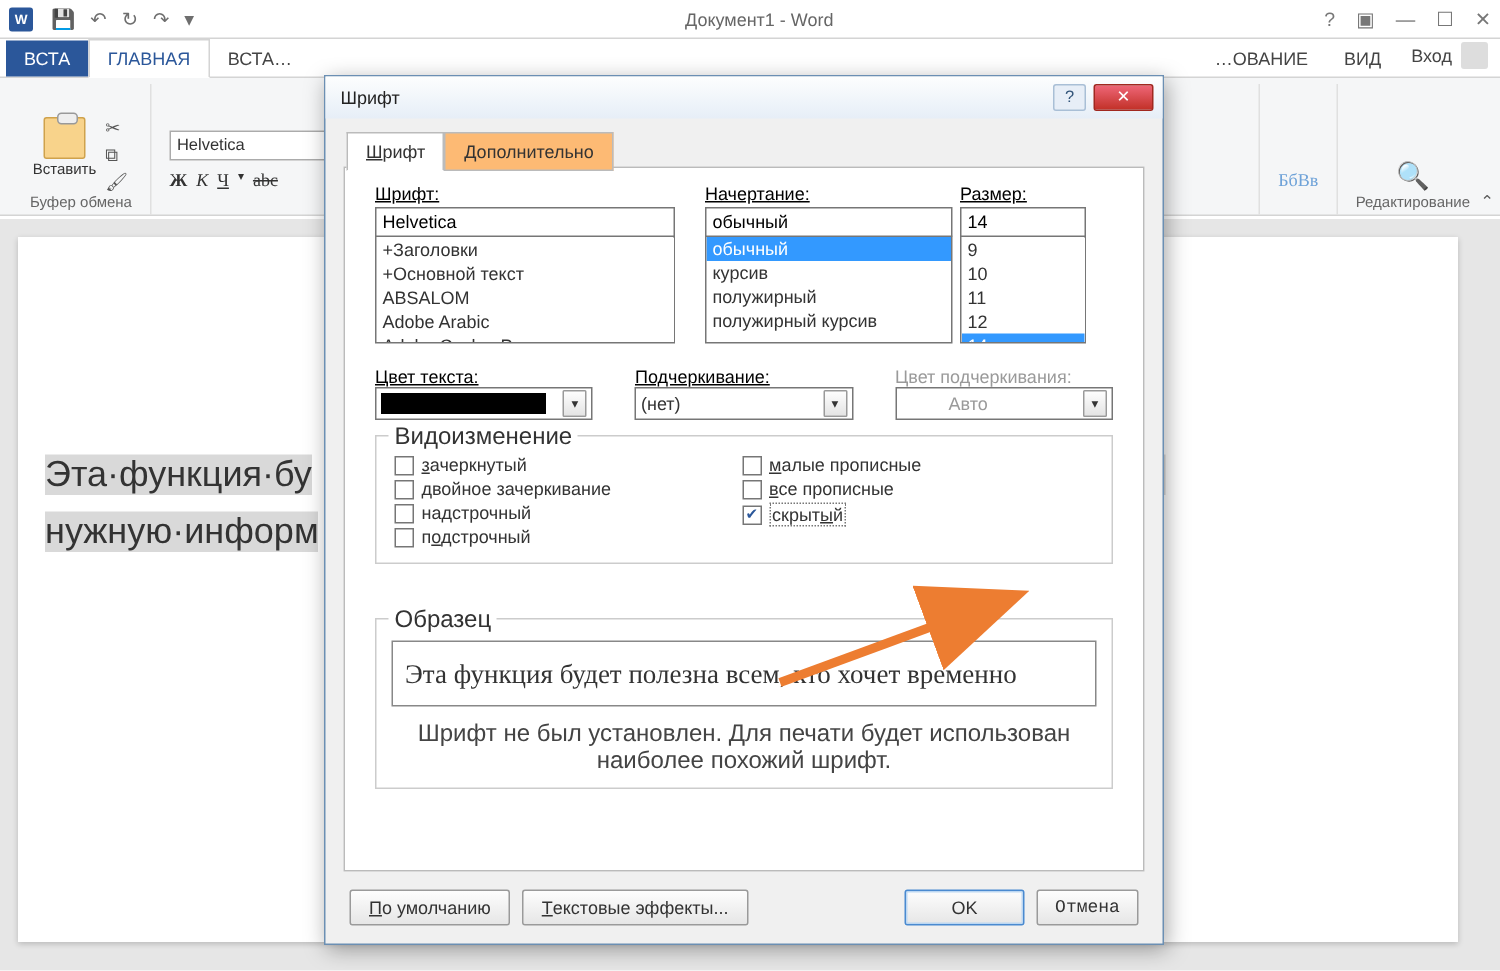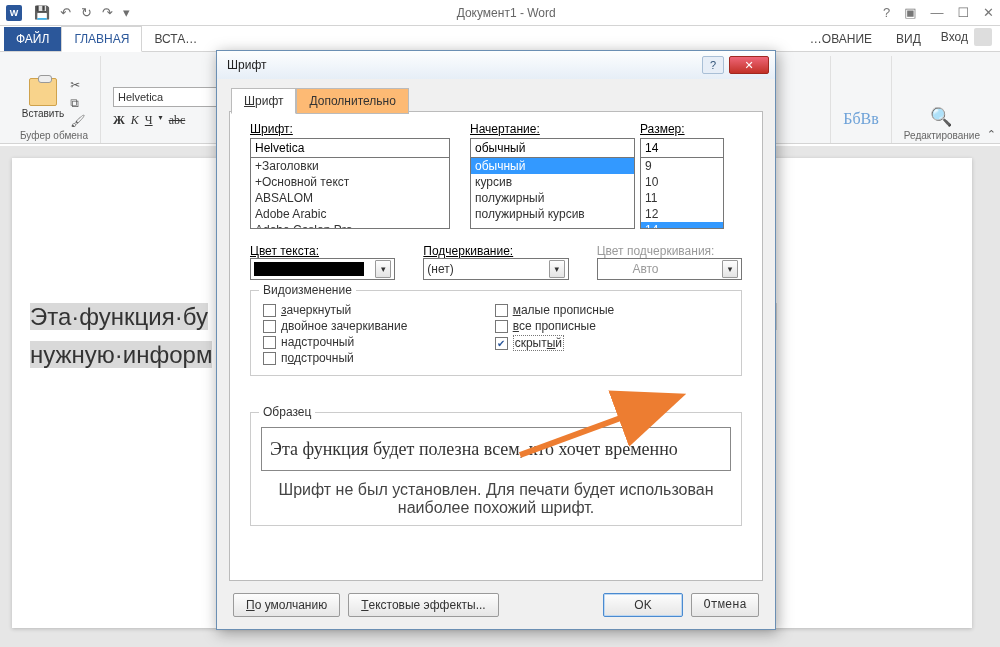--- a/index.html
+++ b/index.html
@@ -27,21 +27,21 @@
   .clip-ic::before { content:""; position:absolute; top:-4px; left:8px; width:12px; height:6px; border:1px solid #999; border-radius:3px; background:#eee;}
   .paste-lbl { font-size:10px; color:#333; margin-top:2px; }
   .mini-btns { display:flex; flex-direction:column; gap:4px; margin-left:6px; margin-top:4px;}
   .mini { width:16px; height:14px; font-size:12px; color:#555; }
   .font-row1 { display:flex; align-items:center; gap:2px; margin-top:4px;}
   .font-name { border:1px solid #ababab; background:#fff; width:120px; height:20px; padding:2px 4px; font-size:11px; display:flex; align-items:center; justify-content:space-between;}
   .font-size { border:1px solid #ababab; background:#fff; width:36px; height:20px; padding:2px 4px; font-size:11px; display:flex; align-items:center; justify-content:space-between;}
   .font-row2 { display:flex; gap:6px; margin-top:6px; font-size:12px; color:#333;}
   .font-row2 span { font-family:"Times New Roman", serif; }
   .b { font-weight:bold;} .i { font-style:italic;} .u { text-decoration:underline;} .s { text-decoration:line-through;}
-  .aabb { font-size:16px; font-family:"Times New Roman", serif; color:#6ea2d8; margin-top:10px;}
+  .aabb { font-size:12px; font-family:"Times New Roman", serif; color:#6ea2d8; margin-top:10px;}
   .ribbon-right { margin-left:auto; display:flex; }
   .edit-ic { font-size:18px; color:#2b579a;}
   
   .docarea { position:absolute; top:146px; left:0; right:0; bottom:0; background:#e6e6e6; overflow:hidden;}
   .page { position:absolute; top:12px; left:12px; width:960px; height:470px; background:#fff; box-shadow:0 1px 4px rgba(0,0,0,.2);}
   .seltxt { position:absolute; top:140px; left:18px; font-size:24px; font-family:"Times New Roman", serif; line-height:1.55;}
   .seltxt span.block { background:#d9d9d9; }
   
   .dialog { position:absolute; top:50px; left:216px; width:560px; height:580px; background:#f0f0f0; border:1px solid #6b8fb3; box-shadow:2px 3px 14px rgba(0,0,0,.35);}
   .dlg-title { height:28px; background:linear-gradient(#fdfefe,#e6eef7); display:flex; align-items:center; padding:0 6px; }
@@ -62,21 +62,21 @@
   .lbox { border:1px solid #767676; background:#fff; height:72px; width:100%; overflow-y:scroll; font-size:12px; margin-top:-1px;}
   .lbox div { padding:1px 4px; }
   .lbox .sel { background:#3399ff; color:#fff; }
   .row2 { position:absolute; top:132px; left:20px; right:20px; display:flex; gap:28px; align-items:flex-end;}
   .drop { border:1px solid #767676; background:#fff; height:22px; display:flex; align-items:center; padding:0 3px 0 3px; font-size:12px; }
   .dropbtn { width:16px; height:18px; border:1px solid #9a9a9a; border-radius:1px; background:linear-gradient(#fefefe,#e4e4e4); margin-left:auto; text-align:center; font-size:9px; line-height:16px; color:#333;}
   .drop.disabled { color:#9a9a9a; }
   .colorblock { width:80%; height:14px; background:#000; margin-right:4px; }
   .effects { position:absolute; top:178px; left:20px; right:20px; }
   .fset { border:1px solid #ccc; padding:10px 12px 8px; position:relative;}
-  .fset .legend { position:absolute; top:-8px; left:8px; background:#fff; padding:0 4px; font-size:12px;}
+  .fset .legend { position:absolute; top:-8px; left:8px; background:#fff; padding:0 4px; font-size:16px;}
   .chkcol { display:inline-block; vertical-align:top; width:49%; }
   .chk { display:flex; align-items:center; gap:5px; margin:2px 0; font-size:12px;}
   .chkbox { width:13px; height:13px; border:1px solid #767676; background:#fff; display:flex; align-items:center; justify-content:center; font-size:10px; color:#2b579a;}
   .chk .hk { text-decoration:underline; }
   .chk.focus .lbl { border:1px dotted #777; padding:0 1px;}
   .sample { position:absolute; top:300px; left:20px; right:20px; }
   .sampbox { border:1px solid #888; height:44px; background:#fff; margin-top:6px; display:flex; align-items:center; padding:0 8px; font-size:18px; font-family:"Times New Roman", serif; overflow:hidden; white-space:nowrap;}
   .note { text-align:center; font-size:16px; color:#444; margin-top:10px; }
   .dlg-buttons { position:absolute; bottom:12px; left:16px; right:16px; display:flex; gap:8px; align-items:center;}
   .btn { height:24px; border:1px solid #9a9a9a; background:linear-gradient(#fdfdfd,#e6e6e6); padding:0 12px; font-size:12px; border-radius:2px; display:flex; align-items:center;}
@@ -103,21 +103,21 @@
   <div class="winctrl">
     <span>?</span>
     <span>▣</span>
     <span>—</span>
     <span>☐</span>
     <span>✕</span>
   </div>
 </div>
 
 <div class="ribbon-tabs">
-  <div class="rt file">ФАЙЛ</div>
+  <div class="rt file">ВСТА</div>
   <div class="rt active">ГЛАВНАЯ</div>
   <div class="rt">ВСТА…</div>
   <div style="flex:1"></div>
   <div class="rt">…ОВАНИЕ</div>
   <div class="rt">ВИД</div>
   <div class="signin">
     <span>Вход</span>
     <span class="user-ic"></span>
   </div>
 </div>

